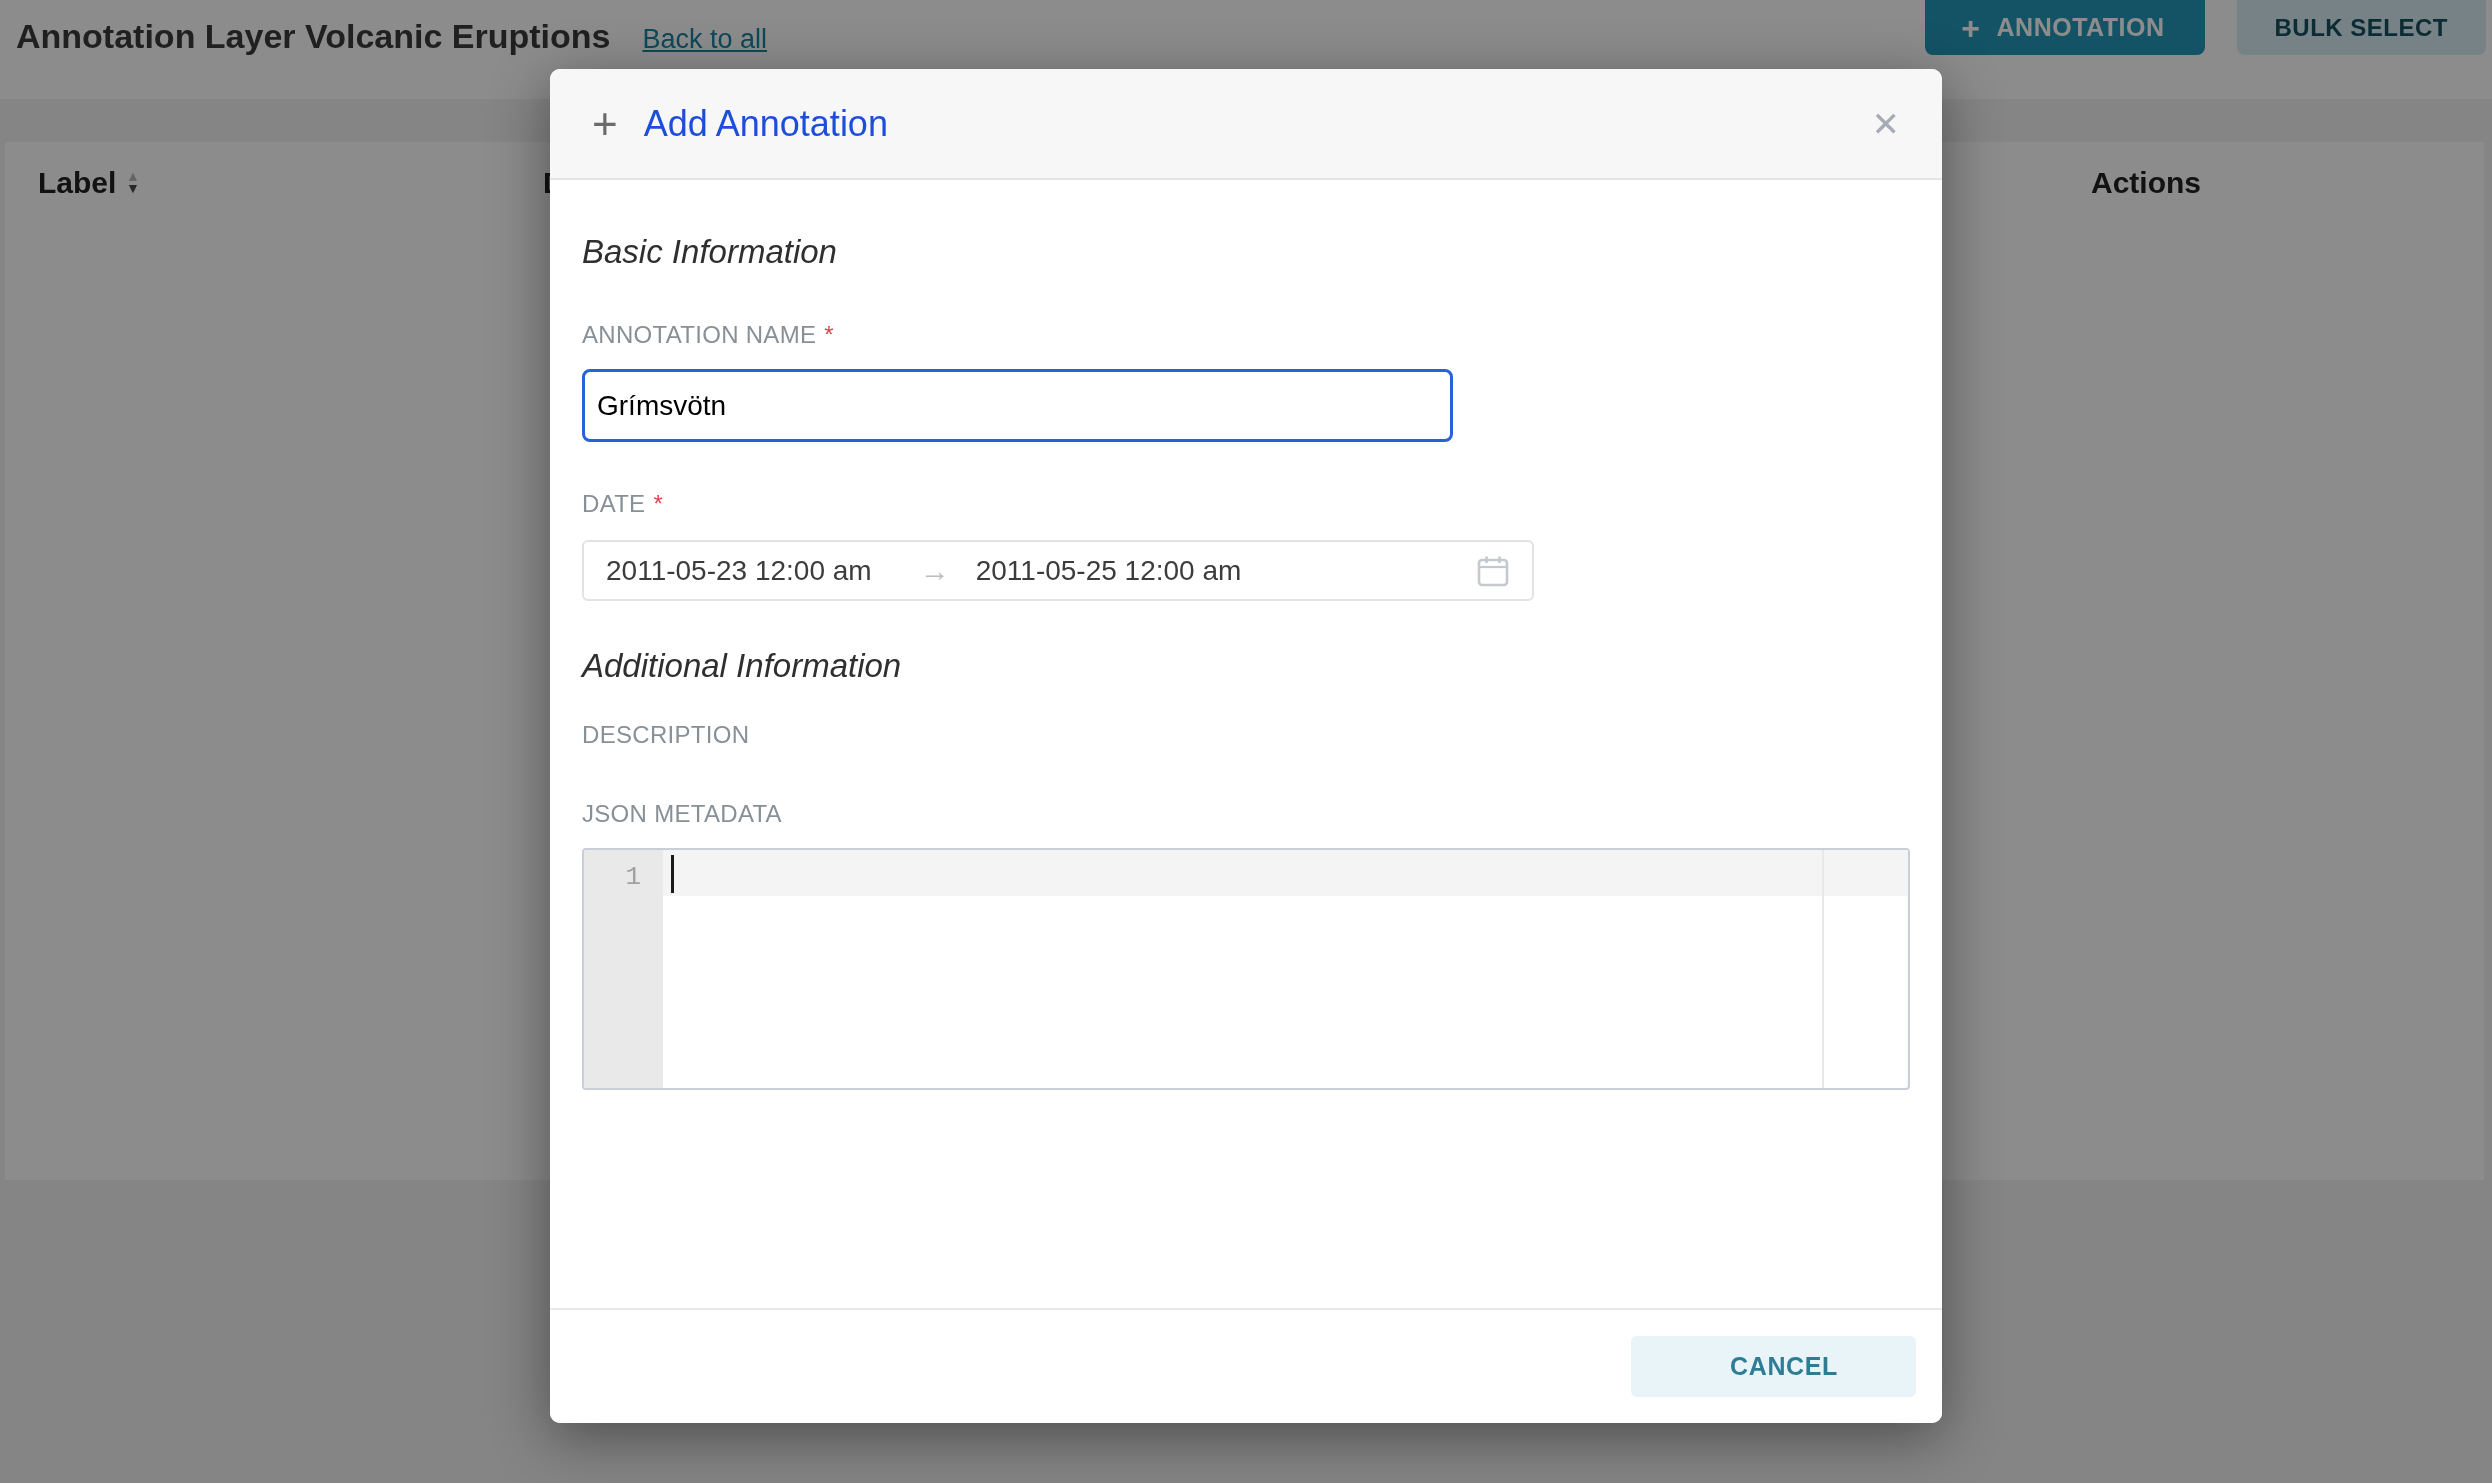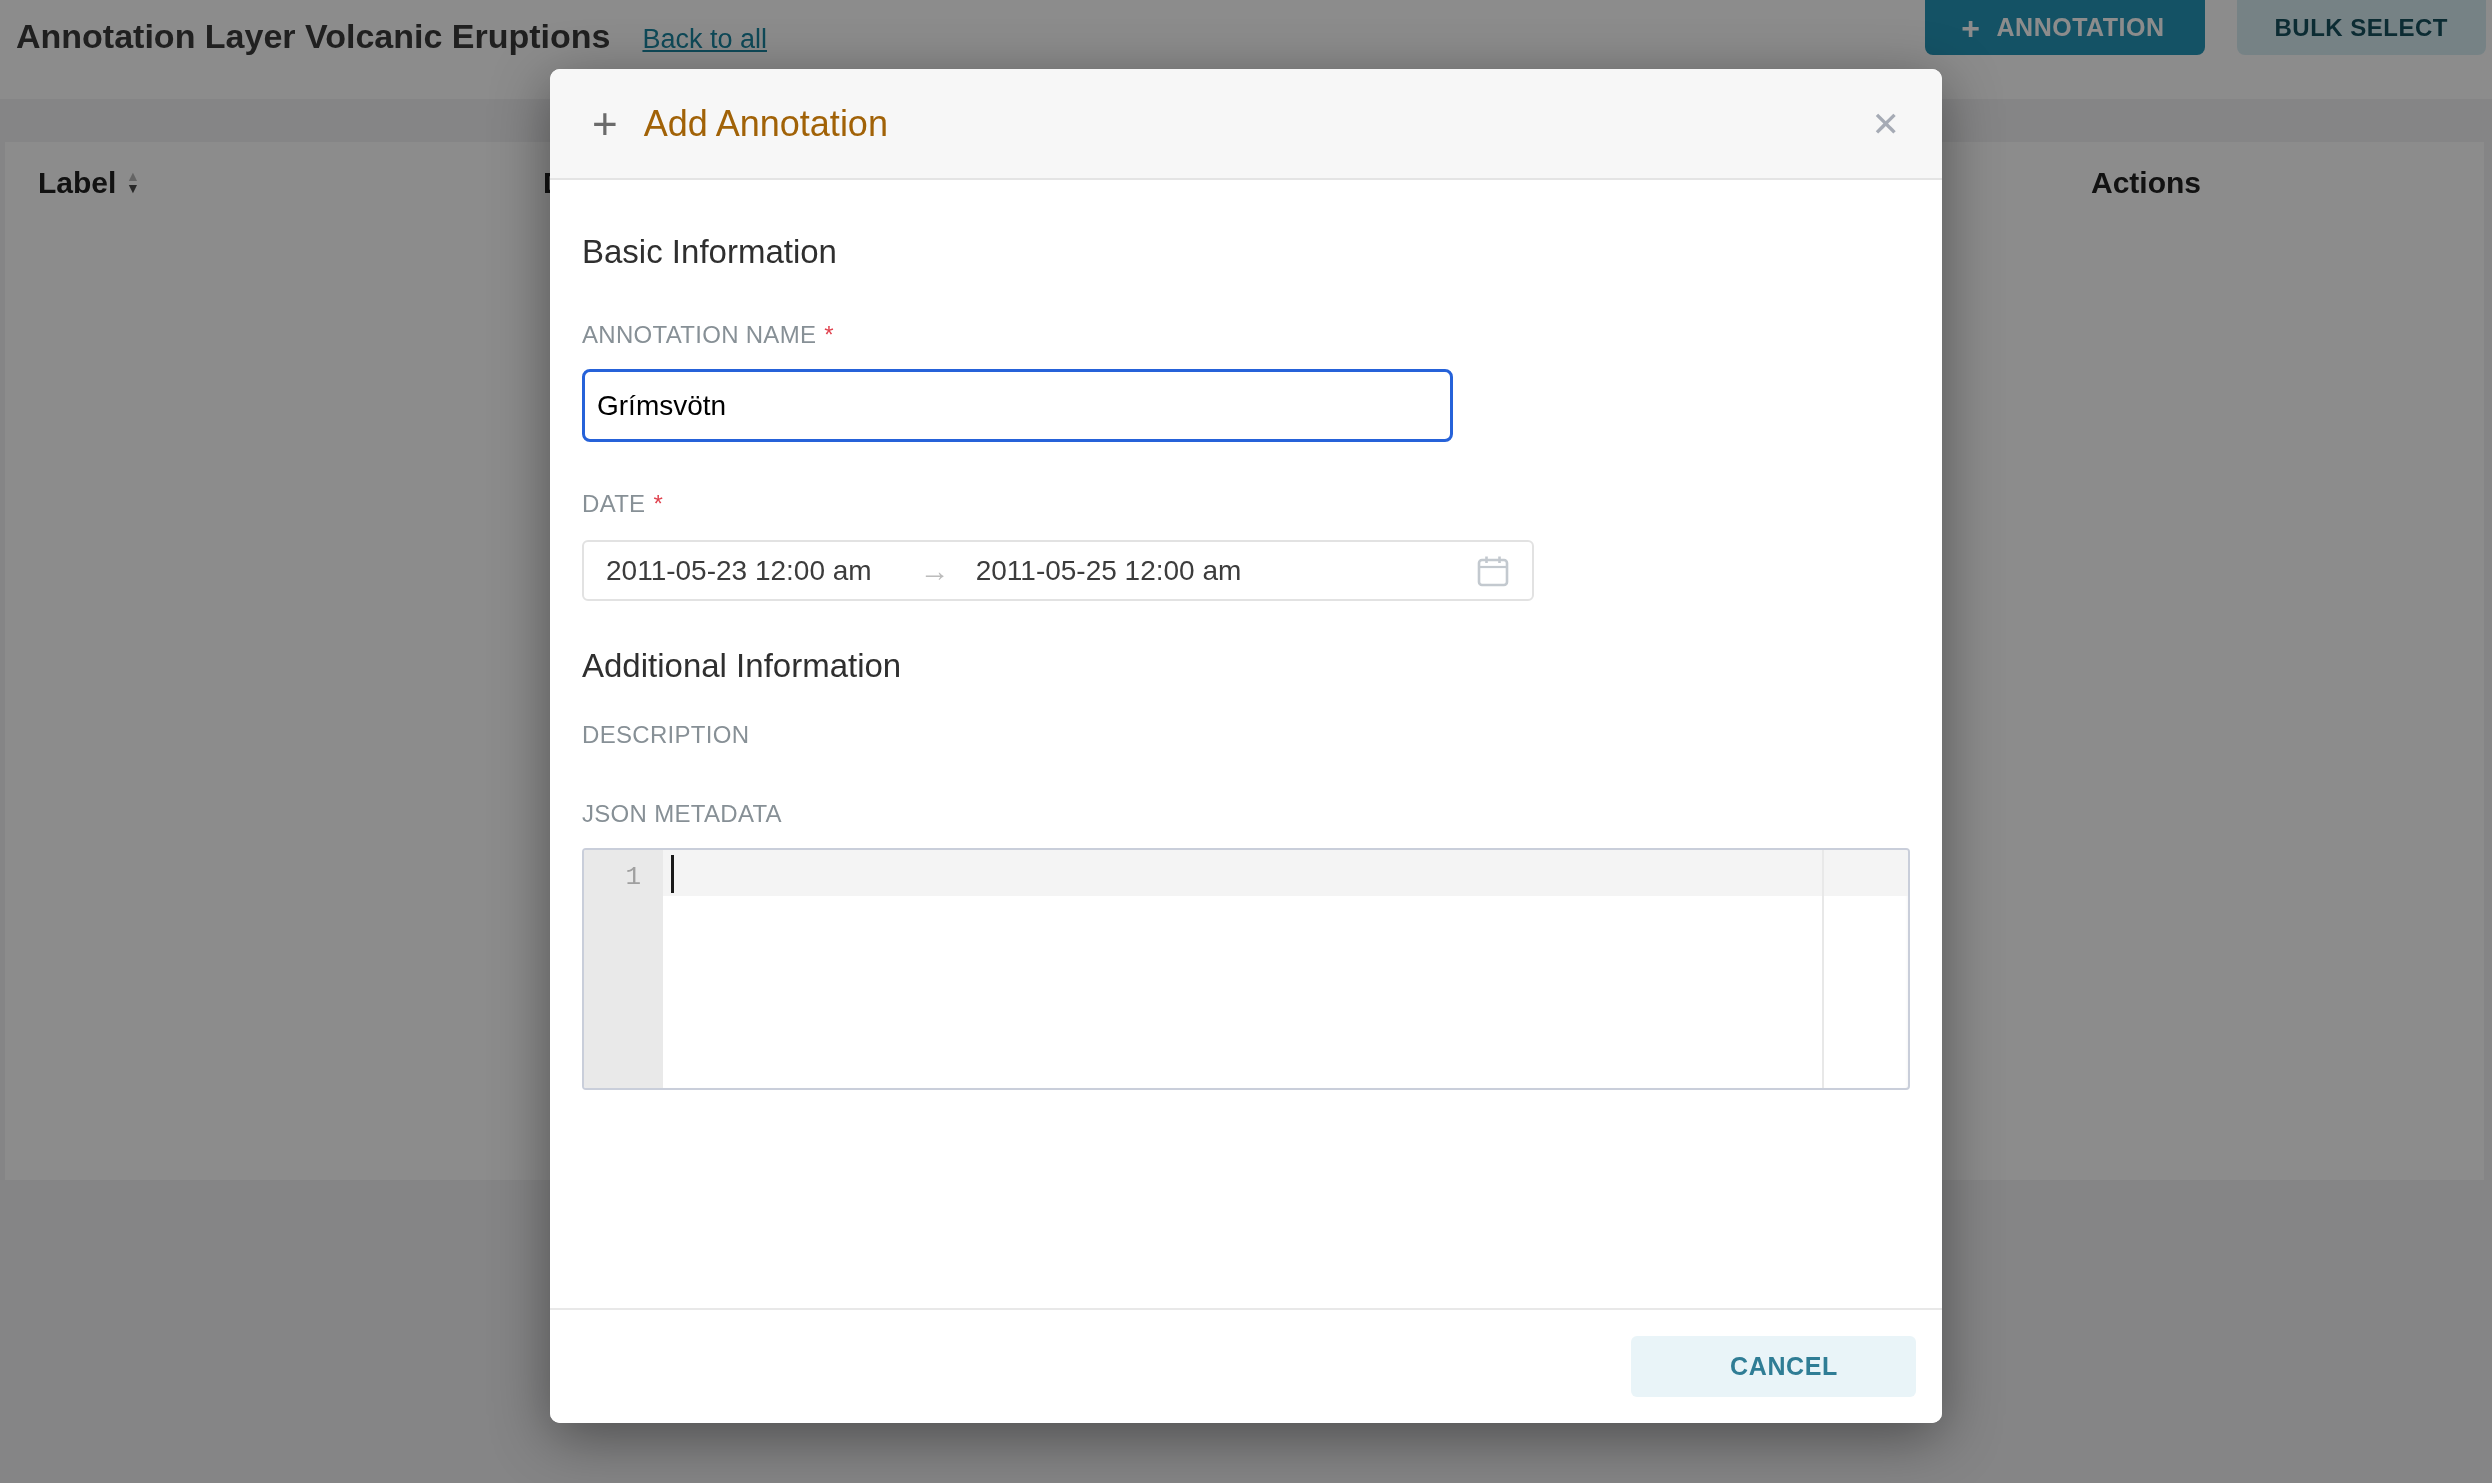--- a/index.html
+++ b/index.html
@@ -36,24 +36,24 @@
   
   .backdrop { position:absolute; inset:0; background:rgba(0,0,0,0.45); }
 
   
   .modal { position:absolute; left:550px; top:69px; width:1392px; height:1354px;
            background:#ffffff; border-radius:10px; box-shadow:0 14px 59px rgba(0,0,0,.42);
            display:flex; flex-direction:column; }
   .modal-header { height:111px; flex:0 0 111px; background:#f7f7f7; border-bottom:2px solid #e4e4e4;
                   border-radius:10px 10px 0 0; display:flex; align-items:center; padding:0 42px; }
   .modal-plus { font-size:44px; font-weight:400; color:#6b6b6b; line-height:44px; }
-  .modal-title { margin-left:26px; font-size:36px; font-weight:500; color:#a16207; }
+  .modal-title { margin-left:26px; font-size:36px; font-weight:500; color:#1d4ed8; }
   .modal-close { margin-left:auto; font-size:34px; color:#a6abb5; cursor:pointer; font-weight:600; }
   .modal-body { flex:1 1 auto; padding:0 32px; overflow:hidden; }
-  .section-title { font-size:33px; font-weight:500; color:#2f2f2f; }
+  .section-title { font-size:33px; font-weight:500; color:#2f2f2f;font-style:italic; }
   .sec-basic { margin-top:53px; }
   .sec-additional { margin-top:46px; }
   .field-label { font-size:24px; color:#879096; letter-spacing:0.3px; font-weight:500; }
   .lbl-name { margin-top:50px; }
   .lbl-date { margin-top:48px; }
   .lbl-desc { margin-top:36px; }
   .lbl-json { margin-top:51px; }
   .req { color:#e0434f; margin-left:8px; font-size:24px; }
   .name-input { margin-top:20px; display:block; width:871px; height:73px;
                 border:3px solid #2662d9; border-radius:8px; outline:none;

